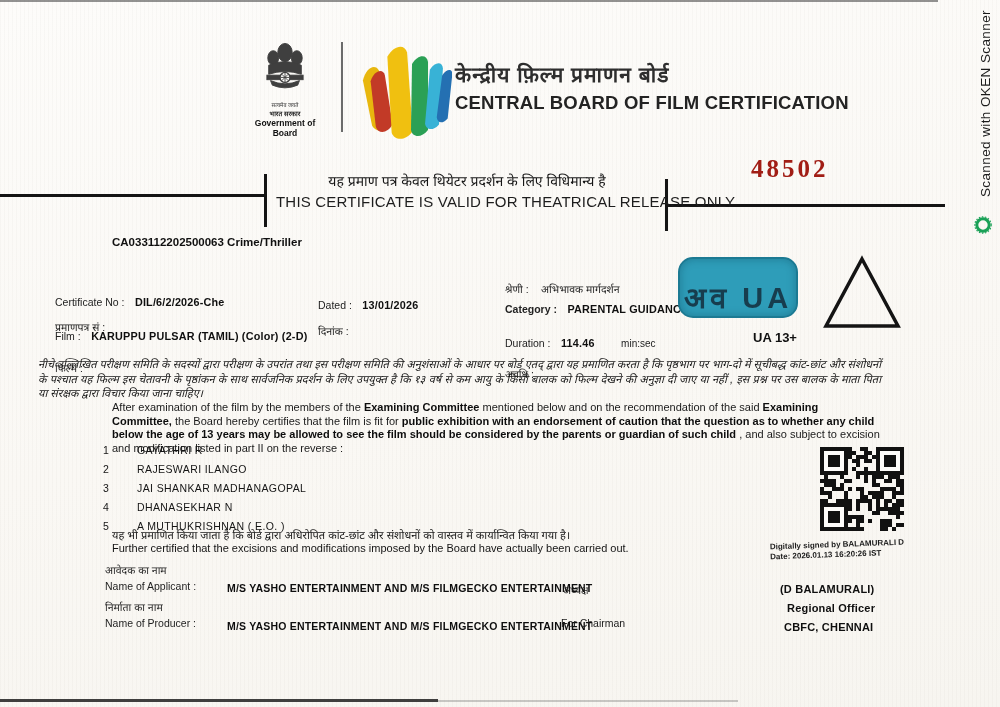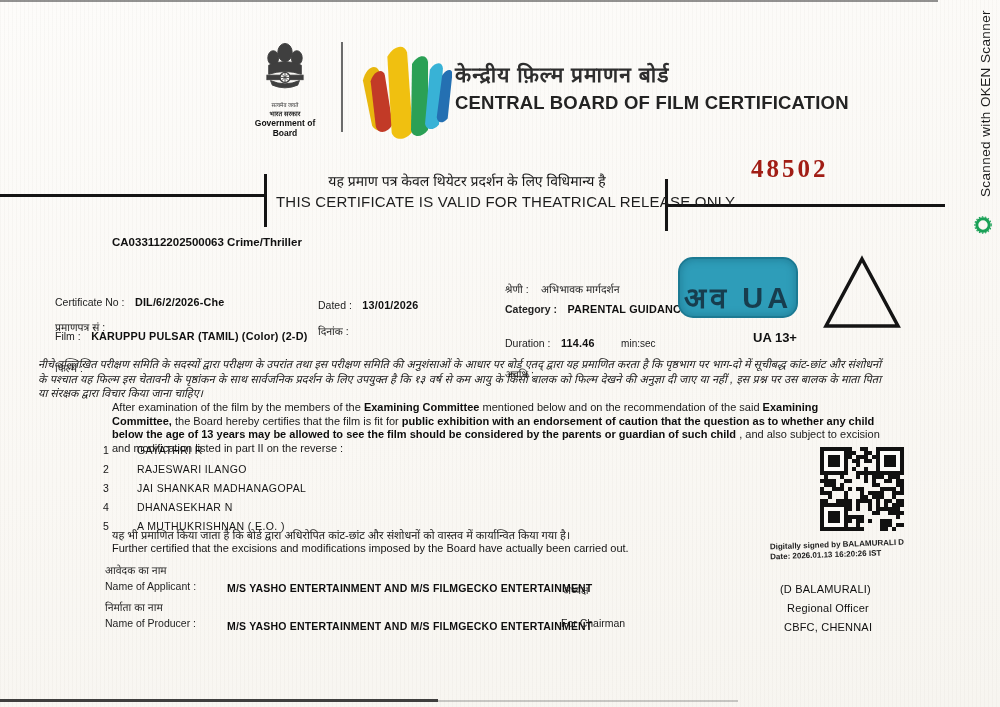--- a/index.html
+++ b/index.html
@@ -74,21 +74,21 @@
   .m-name{display:inline-block;}
   
   .further-hi{left:112px;top:527px;font-size:11px;color:#161616;}
   .further-en{left:112px;top:542px;font-size:11px;color:#141414;}
   
   .qr{left:820px;top:447px;}
   .digi-sign{left:770px;top:540px;font-size:8px;line-height:9.5px;font-weight:600;
     color:#1c1c1c;transform:rotate(-2deg);}
   .chair-hi{left:563px;top:583px;font-size:10.5px;}
   .chair-en{left:561px;top:617px;font-size:10.5px;color:#1b1b1b;}
-  .signer{font-size:11px;font-weight:400;color:#0f0f0f;letter-spacing:.2px;padding-left:8px;}
+  .signer{font-size:11px;font-weight:700;color:#0f0f0f;letter-spacing:.2px;padding-left:8px;}
   .signer-name{left:772px;top:583px;}
   .signer-title{left:779px;top:602px;}
   .signer-org{left:776px;top:621px;}
   
   .app-hi{left:105px;top:563px;}
   .app-en{left:105px;top:580px;}
   .app-val{left:190px;top:582px;}
   .prod-hi{left:105px;top:600px;}
   .prod-en{left:105px;top:617px;}
   .prod-val{left:190px;top:620px;}

